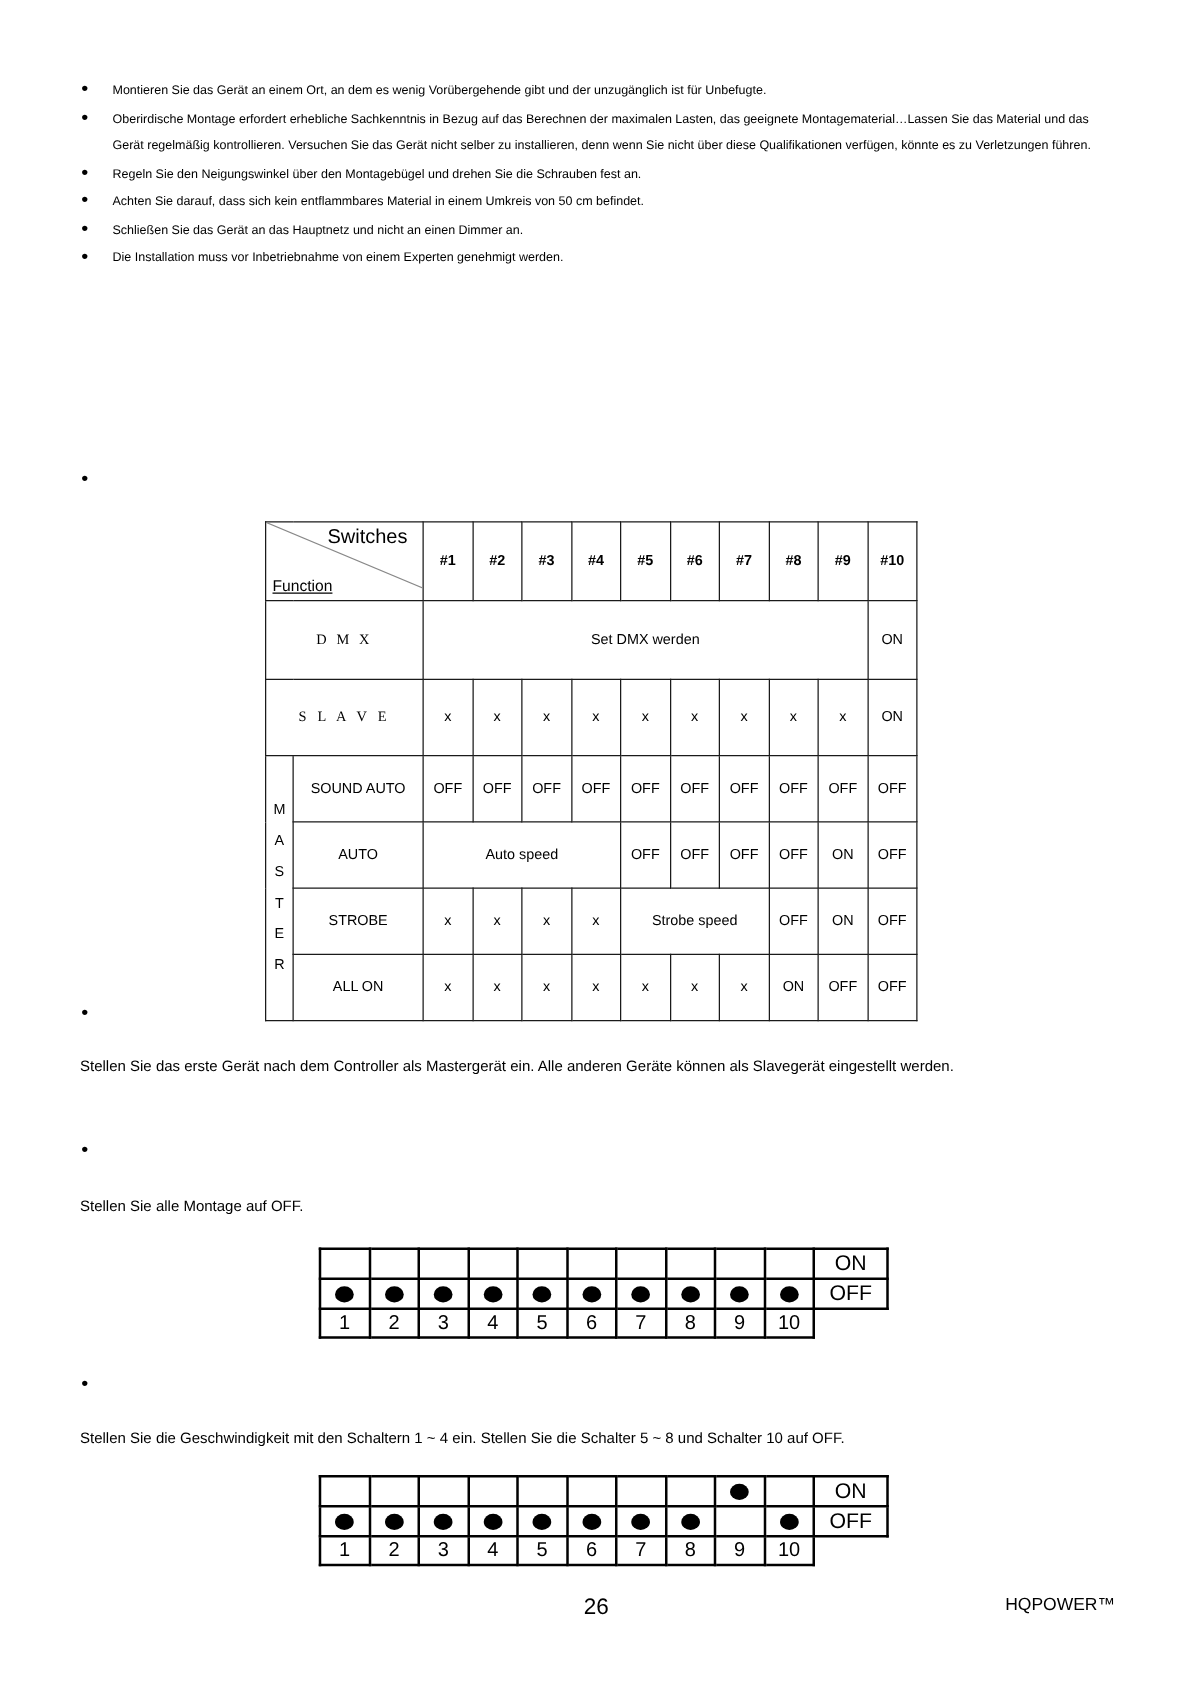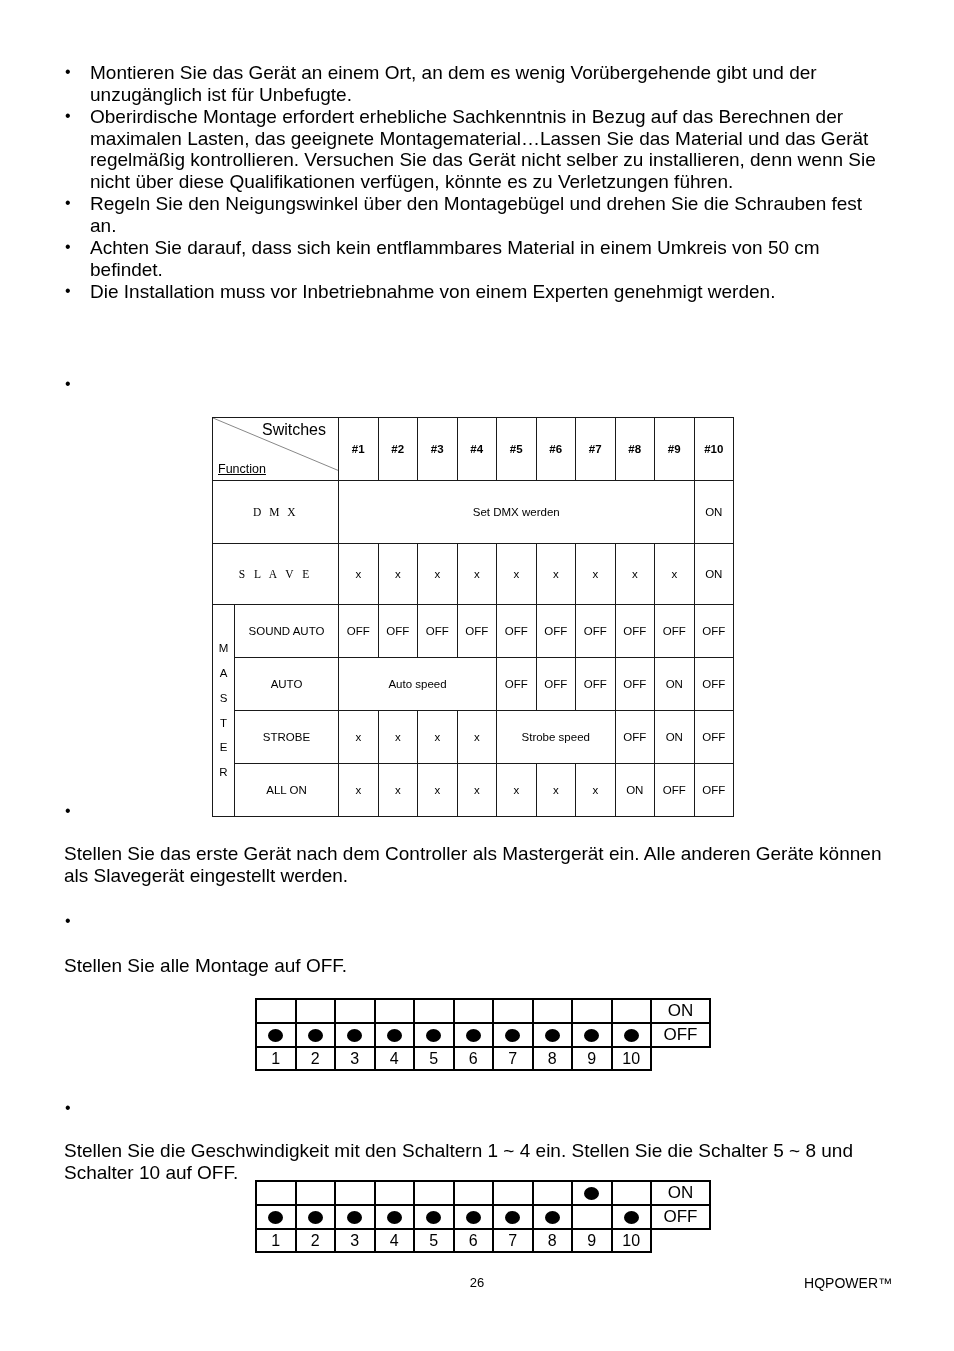--- a/index.html
+++ b/index.html
@@ -26,21 +26,21 @@
     left: 62px;
     top: 62px;
     width: 828px;
     list-style: none;
     margin: 0;
     padding: 0;
   }
   .bullet-list li {
     position: relative;
     padding-left: 28px;
-    font-size: 19px;
+    font-size: 10px;
     line-height: 21.5px;
     margin-bottom: 1px;
     text-align: left;
   }
   .bullet-list li::before {
     content: "\2022";
     position: absolute;
     left: 3px;
     top: -1px;
     font-size: 16px;
@@ -53,21 +53,21 @@
     font-size: 16px;
     line-height: 16px;
   }
   .lone-bullet::before { content: "\2022"; }
 
   
   .para {
     position: absolute;
     left: 64px;
     width: 830px;
-    font-size: 19px;
+    font-size: 12px;
     line-height: 21.5px;
   }
 
   
   .dmx-table-wrap {
     position: absolute;
     left: 212px;
     top: 417px;
   }
   table.dmx {
@@ -183,38 +183,39 @@
     background: #000000;
     vertical-align: middle;
   }
 
   
   .footer-page {
     position: absolute;
     left: 0;
     width: 954px;
     text-align: center;
-    font-size: 13px;
+    font-size: 18px;
   }
   .footer-brand {
     position: absolute;
     right: 62px;
     font-size: 14px;
   }
 </style>
 </head>
 <body>
 
 <div class="page">
 
   <ul class="bullet-list">
     <li>Montieren Sie das Gerät an einem Ort, an dem es wenig Vorübergehende gibt und der unzugänglich ist für Unbefugte.</li>
     <li>Oberirdische Montage erfordert erhebliche Sachkenntnis in Bezug auf das Berechnen der maximalen Lasten, das geeignete Montagematerial…Lassen Sie das Material und das Gerät regelmäßig kontrollieren. Versuchen Sie das Gerät nicht selber zu installieren, denn wenn Sie nicht über diese Qualifikationen verfügen, könnte es zu Verletzungen führen.</li>
     <li>Regeln Sie den Neigungswinkel über den Montagebügel und drehen Sie die Schrauben fest an.</li>
     <li>Achten Sie darauf, dass sich kein entflammbares Material in einem Umkreis von 50 cm befindet.</li>
+    <li>Schließen Sie das Gerät an das Hauptnetz und nicht an einen Dimmer an.</li>
     <li>Die Installation muss vor Inbetriebnahme von einem Experten genehmigt werden.</li>
   </ul>
 
   <span class="lone-bullet" style="top:376px;"></span>
 
   <div class="dmx-table-wrap">
     <table class="dmx">
       <colgroup>
         <col class="col-m">
           <col class="col-sub">

